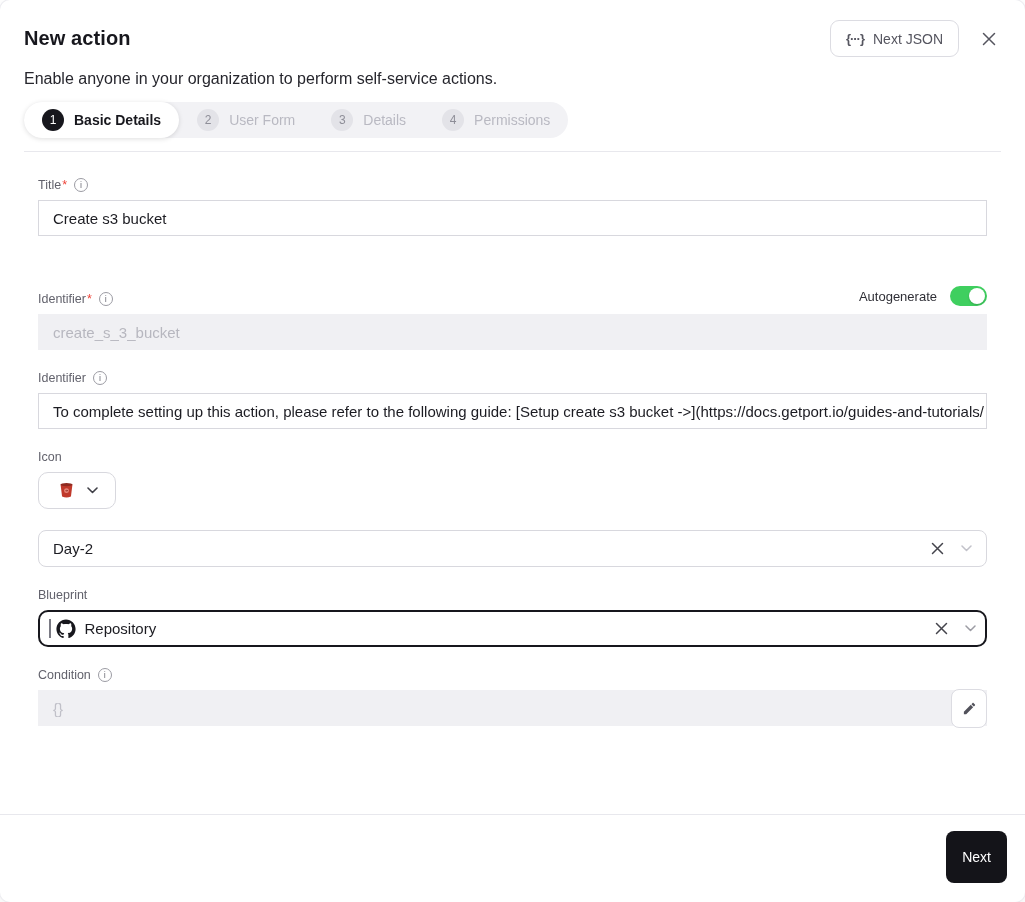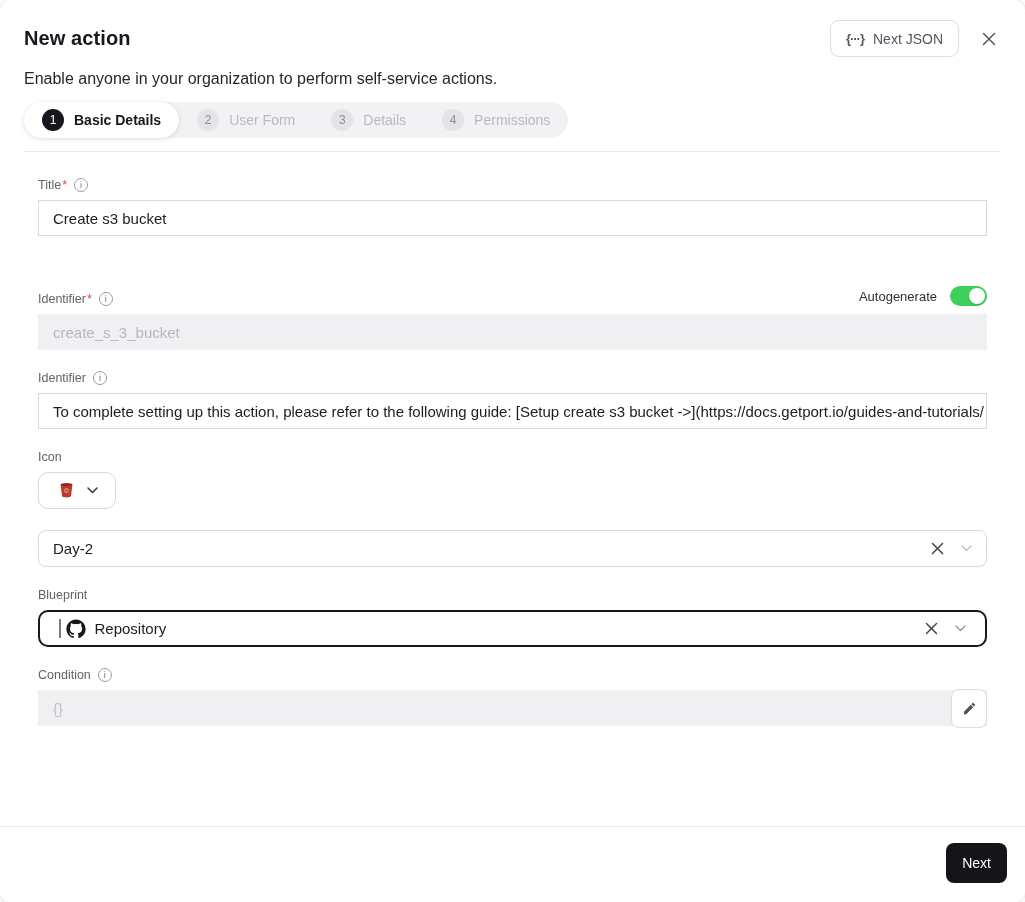--- a/index.html
+++ b/index.html
@@ -88,36 +88,36 @@
     border:1px solid #d8d8de; border-radius:10px;
     display:flex; align-items:center; justify-content:center; gap:11px;
     cursor:pointer; background:#fff;
   }
   .select {
     height:37px; width:100%;
     border:1px solid #d8d8de; border-radius:8px;
     display:flex; align-items:center; padding:0 14px;
     font-size:15px; color:#1c1c22; cursor:pointer; background:#fff;
   }
-  .select.focused { border:2px solid #17171d; border-radius:10px; padding:0 19px; }
+  .select.focused { border:2px solid #17171d; border-radius:10px; padding:0 9px; }
   .select-icons { margin-left:auto; display:flex; align-items:center; gap:17px; }
   .text-cursor { width:1.5px; height:19px; background:#7a7a84; margin-right:5px; }
   .gh-icon { margin-right:9px; display:flex; }
   .cond-wrap { position:relative; }
   .edit-cond-btn {
     position:absolute; right:0; top:-1px;
     width:36px; height:39px;
     background:#fff; border:1px solid #dcdce2; border-radius:8px;
     display:flex; align-items:center; justify-content:center; cursor:pointer;
   }
   
   .footer { border-top:1px solid #e8e8ed; display:flex; justify-content:flex-end; padding:16px 18px 19px; }
   .next-btn {
     background:#141419; color:#fff; border:none; border-radius:8px;
-    height:40px; padding:0 16px; font-size:14px; font-weight:500;
+    height:52px; padding:0 16px; font-size:14px; font-weight:500;
     font-family:inherit; cursor:pointer;
   }
 </style>
 </head>
 <body>
 
 <div class="modal">
 
   <div class="modal-header">
     <div class="header-top">

